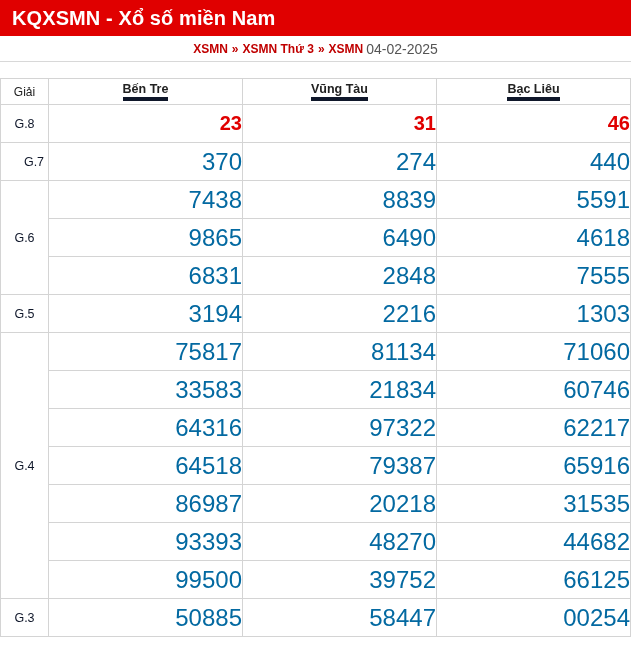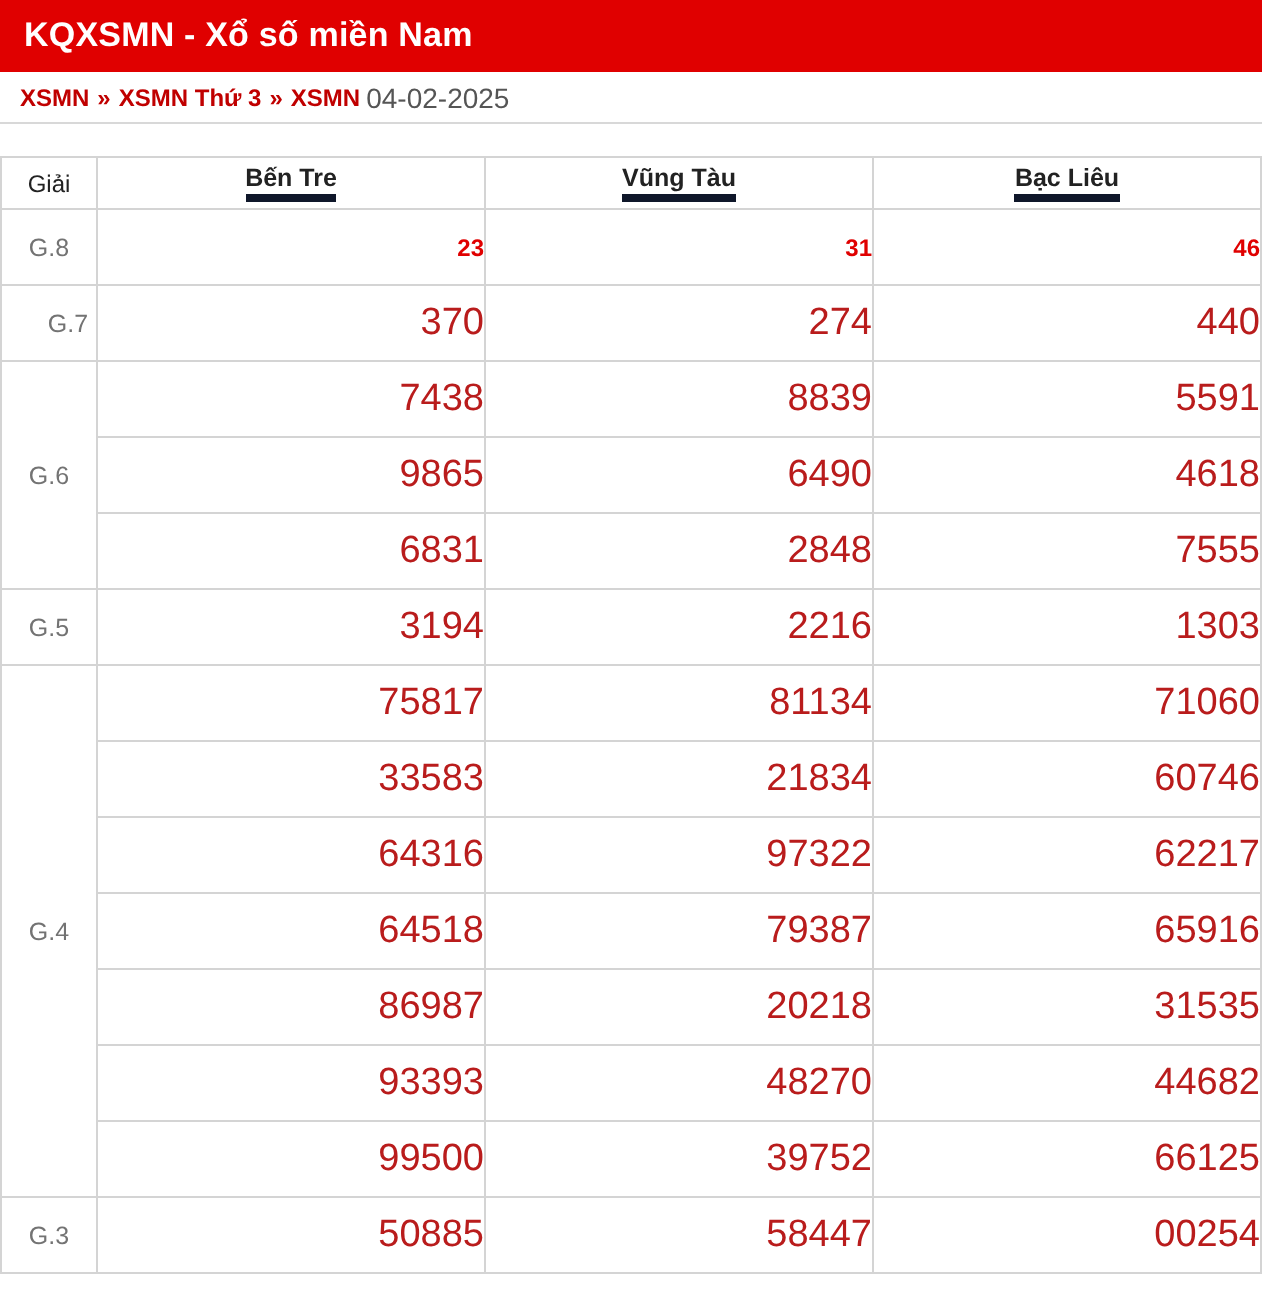--- a/index.html
+++ b/index.html
@@ -16,33 +16,34 @@
     overflow: hidden;
     background: #ffffff;
   }
   .title-bar {
     height: 36px;
     background: #e00000;
     color: #ffffff;
     display: flex;
     align-items: center;
     padding: 0 12px;
-    font-size: 17px;
+    font-size: 20px;
     font-weight: bold;
     letter-spacing: 0.1px;
   }
   .breadcrumb {
     height: 26px;
     display: flex;
     align-items: center;
     padding: 0 10px;
     font-size: 12px;
     color: #333;
     background: #ffffff;
     border-bottom: 1px solid #d8d8d8;
+    justify-content: center;
   }
   .breadcrumb a {
     color: #c00000;
     text-decoration: none;
     font-weight: bold;
   }
   .breadcrumb .sep {
     color: #c00000;
     margin: 0 4px;
     font-weight: bold;
@@ -83,32 +84,32 @@
     display: inline-block;
     border-bottom: 4px solid #0f172a;
     padding-bottom: 1px;
     line-height: 14px;
   }
   td.lbl {
     width: 48px;
     text-align: center;
     vertical-align: middle;
     font-size: 12.5px;
-    color: #737373;
+    color: #0f172a;
   }
   td.num {
     text-align: right;
     padding-right: 19px;
     vertical-align: middle;
-    font-size: 19px;
-    color: #b91c1c;
+    font-size: 24px;
+    color: #0369a1;
     height: 38px;
   }
   td.num.big {
-    font-size: 12px;
+    font-size: 20px;
     font-weight: bold;
     color: #e00000;
   }
   tr.row-g8 td { height: 38px; }
   tr.row-g7 td { height: 38px; padding-left: 19px; }
   tr.row-g6 td { height: 38px; }
   tr.row-g5 td { height: 38px; }
   tr.row-g4 td { height: 38px; }
   tr.row-g3 td { height: 38px; }
 </style>

